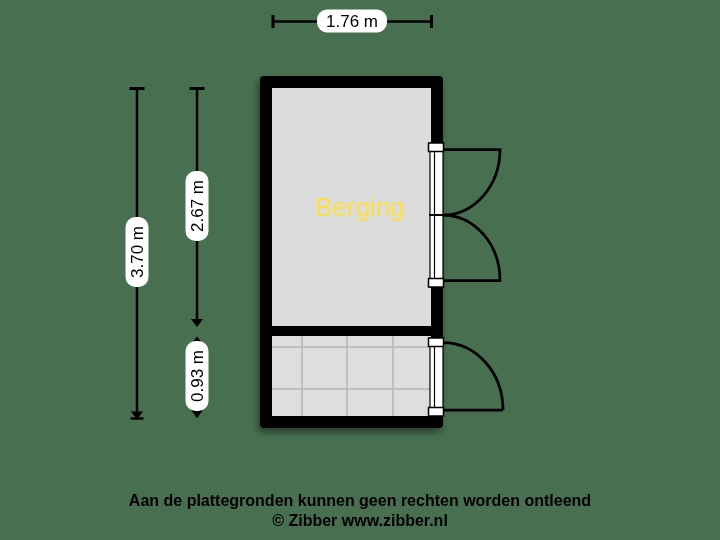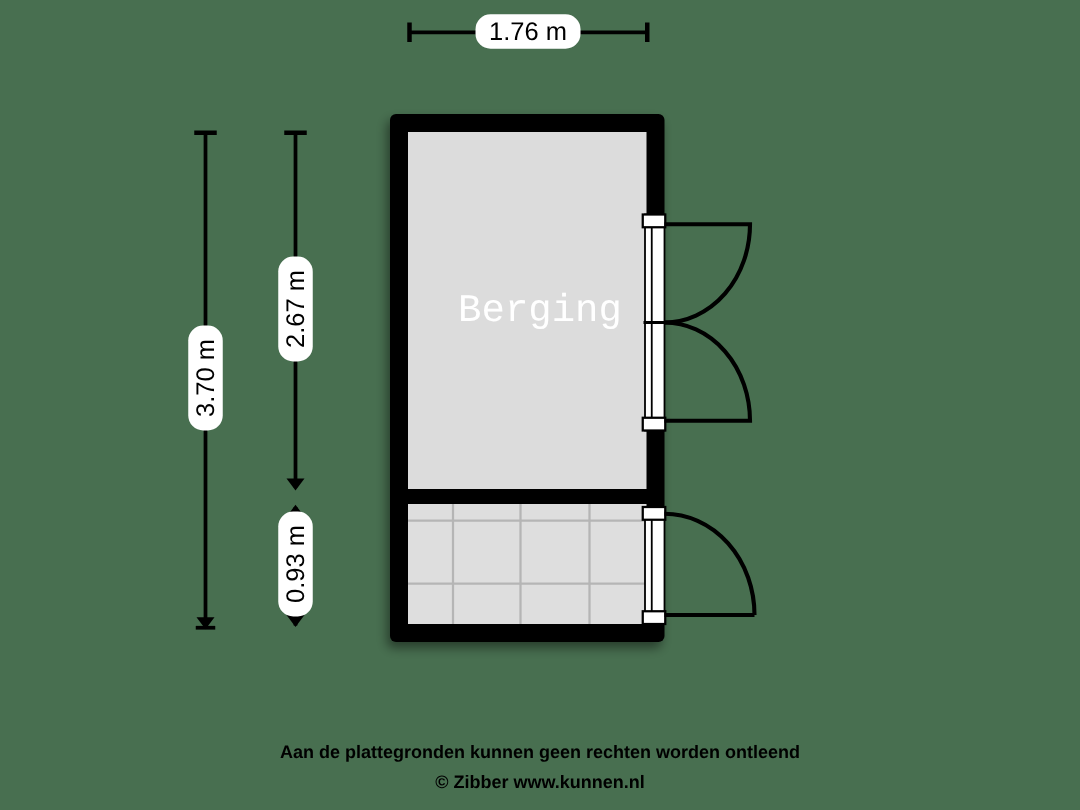--- a/index.html
+++ b/index.html
@@ -21,30 +21,29 @@
     white-space:nowrap;
     text-align:center;
   }
   .dim-pill.vert{
     transform:translate(-50%,-50%) rotate(-90deg);
   }
   .room-label{
     position:absolute;
     transform:translate(-50%,-50%);
     font-size:26px;
-    color:#ffffff;
+    color:#fde047;
     white-space:nowrap;
-    font-family:Liberation Mono, monospace;
   }
   .footer-line{
     position:absolute;
     left:0;width:720px;
     text-align:center;
     font-weight:bold;
-    font-size:12px;
+    font-size:16px;
     line-height:18px;
     color:#000;
   }
   .footer-disclaimer{top:492px;}
   .footer-copyright{top:512px;}
 </style>
 </head>
 <body>
 
 <div class="stage" style="background-color: rgb(72, 111, 80);">
@@ -113,15 +112,15 @@
   <div class="dim-pill vert" style="left: 137px; top: 252px; background-color: rgb(255, 255, 255);">3.70 m</div>
 
   <div class="dim-pill vert" style="left: 197px; top: 206px; background-color: rgb(255, 255, 255);">2.67 m</div>
 
   <div class="dim-pill vert" style="left: 197px; top: 376px; background-color: rgb(255, 255, 255);">0.93 m</div>
 
   <div class="room-label" style="left:360px;top:207px;">Berging</div>
 
 
   <div class="footer-line footer-disclaimer">Aan de plattegronden kunnen geen rechten worden ontleend</div>
-  <div class="footer-line footer-copyright">© Zibber www.kunnen.nl</div>
+  <div class="footer-line footer-copyright">© Zibber www.zibber.nl</div>
 
 </div>
 
 </body></html>

